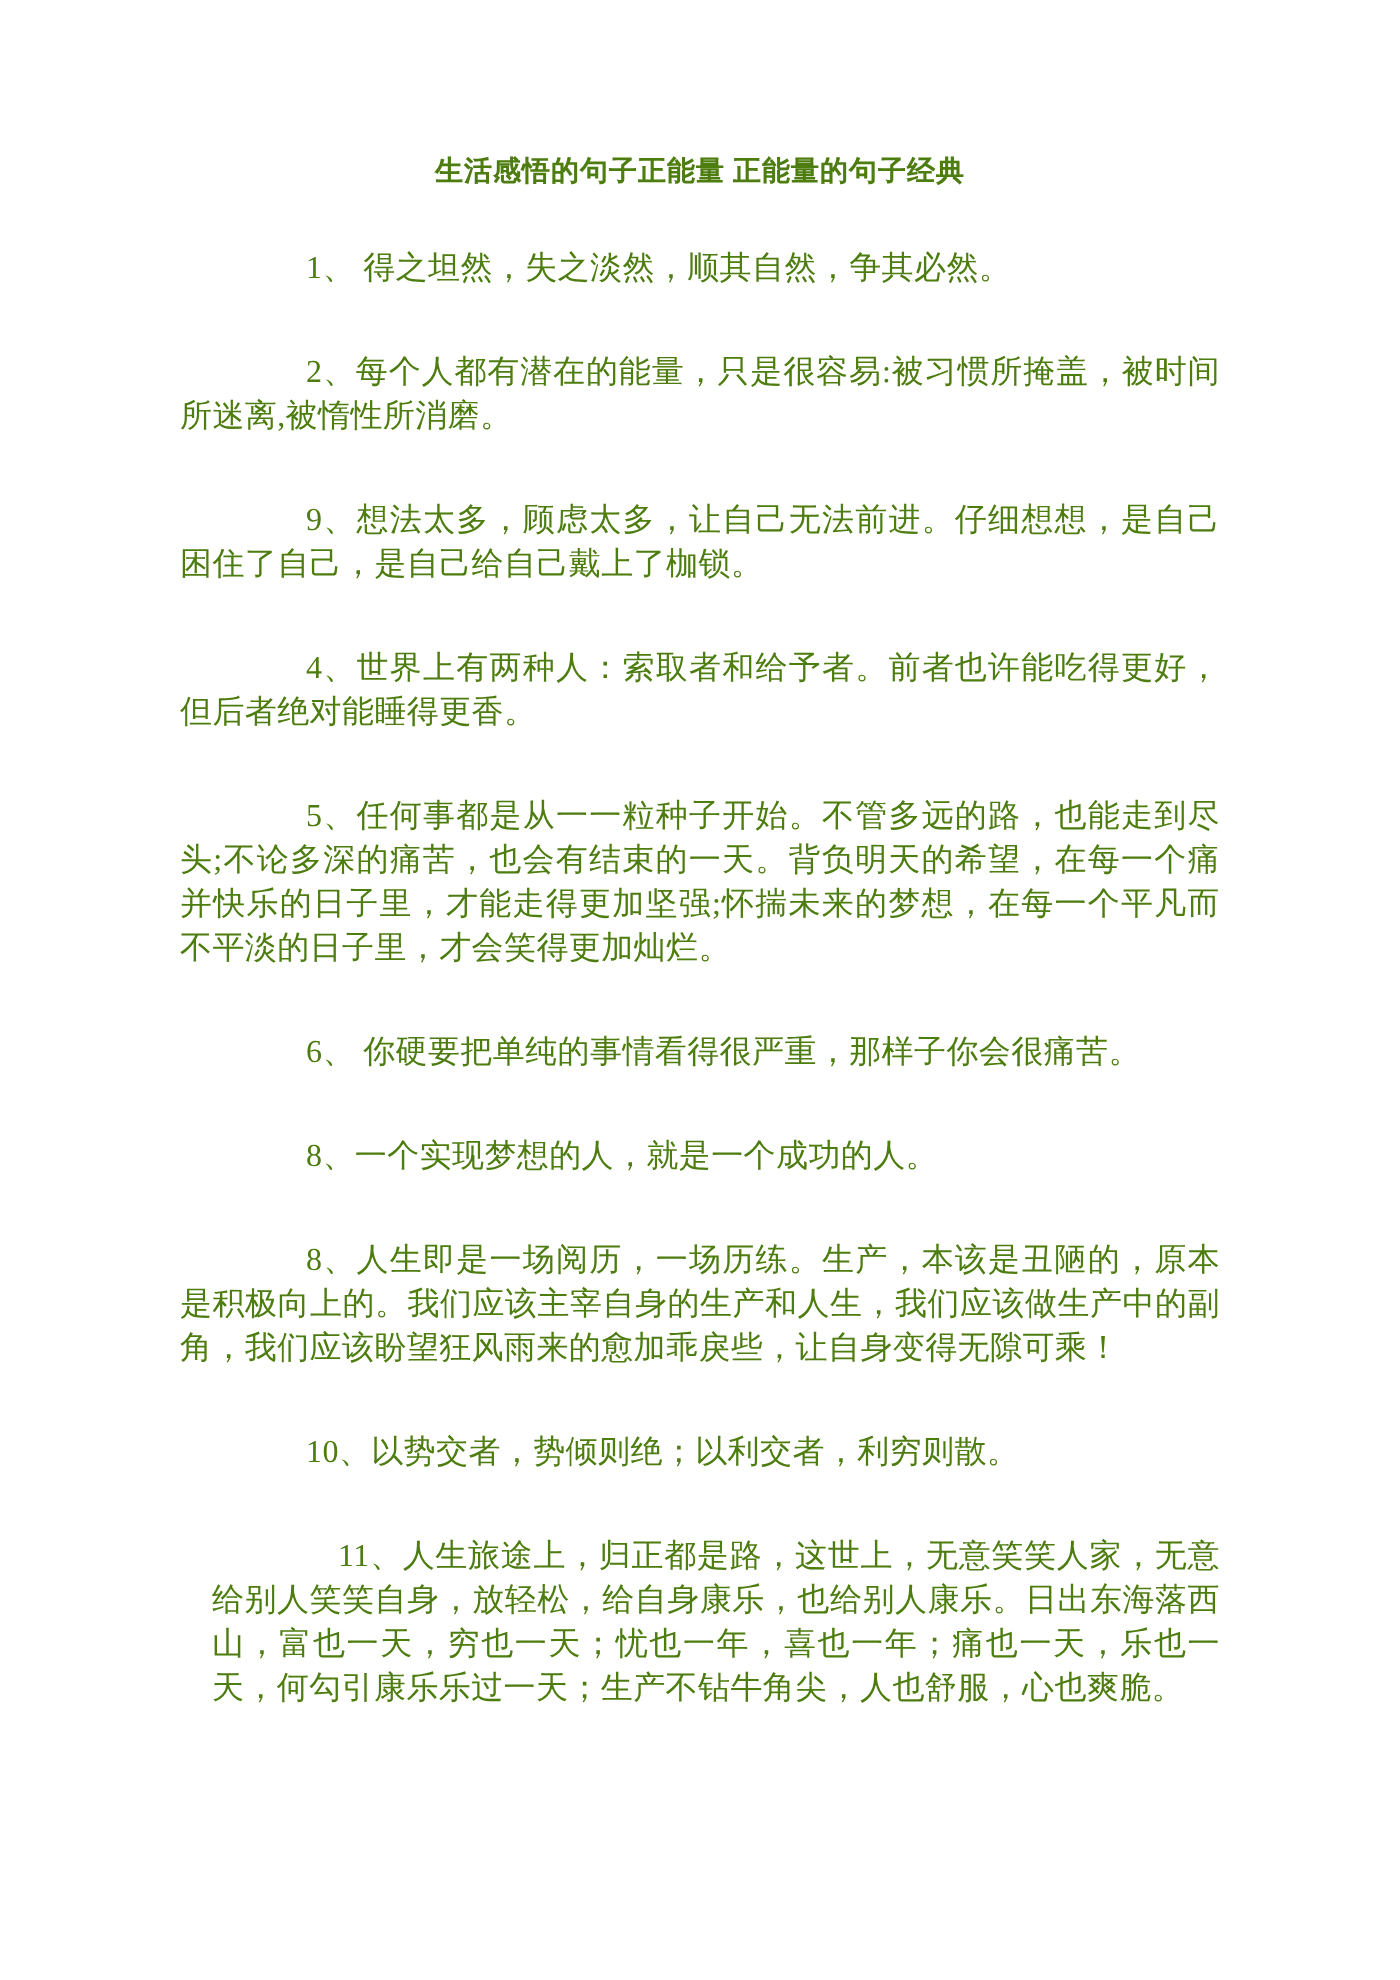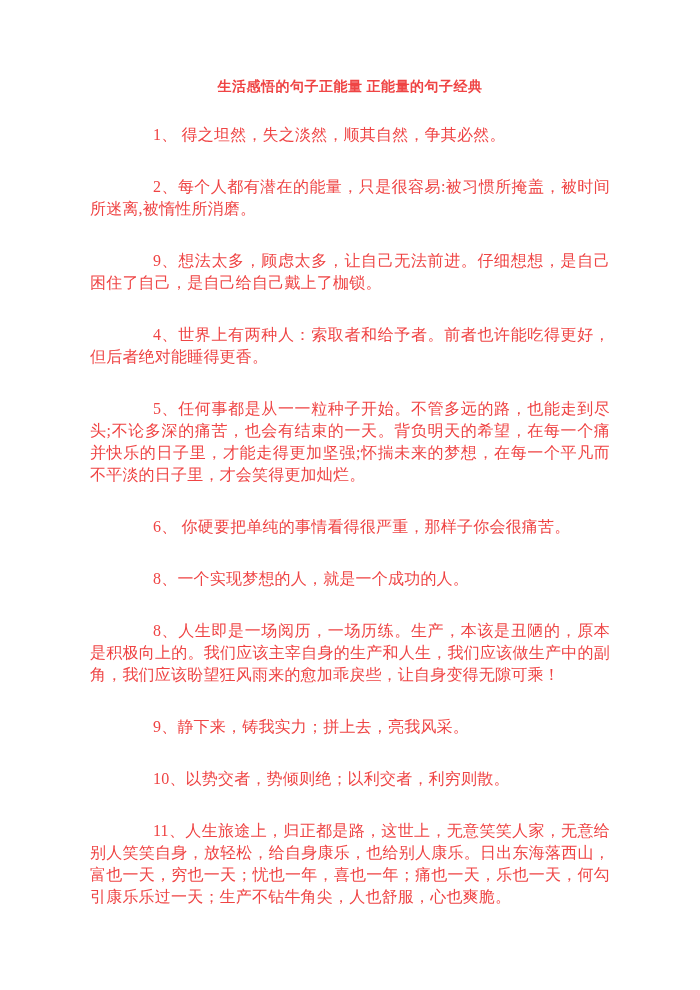--- a/index.html
+++ b/index.html
@@ -11,55 +11,55 @@
     width: 700px;
     height: 990px;
     overflow: hidden;
   }
   .page {
     box-sizing: border-box;
     width: 700px;
     height: 990px;
     background: #ffffff;
     padding: 76px 90px 40px 90px;
-    color: #ef4444;
+    color: #4d7c0f;
     font-family: "Liberation Serif", "DejaVu Serif", serif;
   }
   .doc-title {
     font-size: 14px;
     font-weight: 700;
     text-align: center;
     margin: 0 0 26px 0;
     line-height: 22px;
     letter-spacing: 0.5px;
   }
   .quote {
     font-size: 16px;
     line-height: 22px;
     margin: 0 0 30px 0;
     text-indent: 63px;
     text-align: justify;
     letter-spacing: 0.2px;
   }
   .quote:last-child {
     margin-bottom: 0;
+    margin-left: 16px;
   }
 </style>
 </head>
 <body>
 
 <main class="page">
   <h1 class="doc-title">生活感悟的句子正能量 正能量的句子经典</h1>
 
   <section>
     <p class="quote">1、 得之坦然，失之淡然，顺其自然，争其必然。</p>
     <p class="quote">2、每个人都有潜在的能量，只是很容易:被习惯所掩盖，被时间所迷离,被惰性所消磨。</p>
     <p class="quote">9、想法太多，顾虑太多，让自己无法前进。仔细想想，是自己困住了自己，是自己给自己戴上了枷锁。</p>
     <p class="quote">4、世界上有两种人：索取者和给予者。前者也许能吃得更好，但后者绝对能睡得更香。</p>
     <p class="quote">5、任何事都是从一一粒种子开始。不管多远的路，也能走到尽头;不论多深的痛苦，也会有结束的一天。背负明天的希望，在每一个痛并快乐的日子里，才能走得更加坚强;怀揣未来的梦想，在每一个平凡而不平淡的日子里，才会笑得更加灿烂。</p>
     <p class="quote">6、 你硬要把单纯的事情看得很严重，那样子你会很痛苦。</p>
     <p class="quote">8、一个实现梦想的人，就是一个成功的人。</p>
     <p class="quote">8、人生即是一场阅历，一场历练。生产，本该是丑陋的，原本是积极向上的。我们应该主宰自身的生产和人生，我们应该做生产中的副角，我们应该盼望狂风雨来的愈加乖戾些，让自身变得无隙可乘！</p>
-    <p class="quote">9、静下来，铸我实力；拼上去，亮我风采。</p>
     <p class="quote">10、以势交者，势倾则绝；以利交者，利穷则散。</p>
     <p class="quote">11、人生旅途上，归正都是路，这世上，无意笑笑人家，无意给别人笑笑自身，放轻松，给自身康乐，也给别人康乐。日出东海落西山，富也一天，穷也一天；忧也一年，喜也一年；痛也一天，乐也一天，何勾引康乐乐过一天；生产不钻牛角尖，人也舒服，心也爽脆。</p>
   </section>
 </main>
 
 </body></html>

